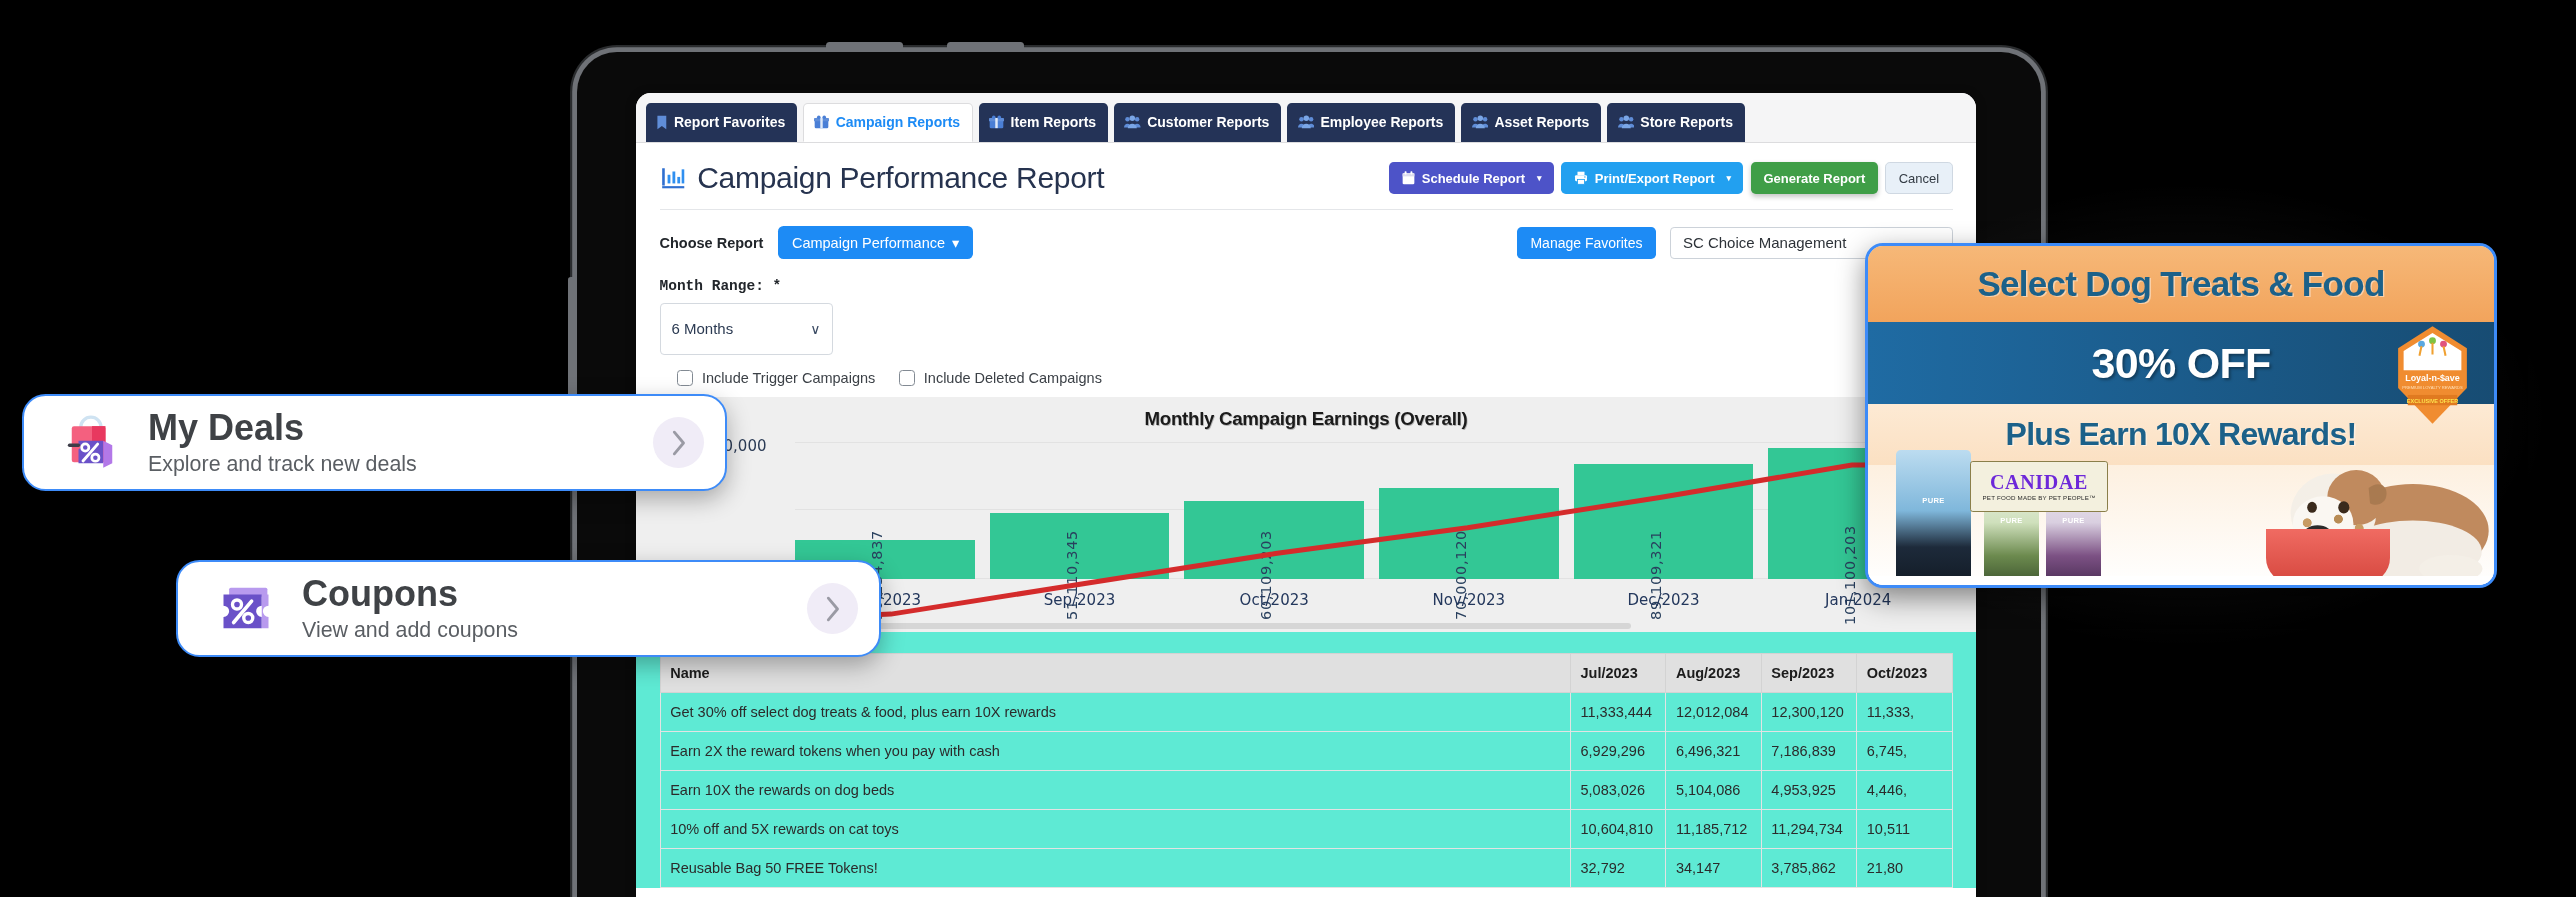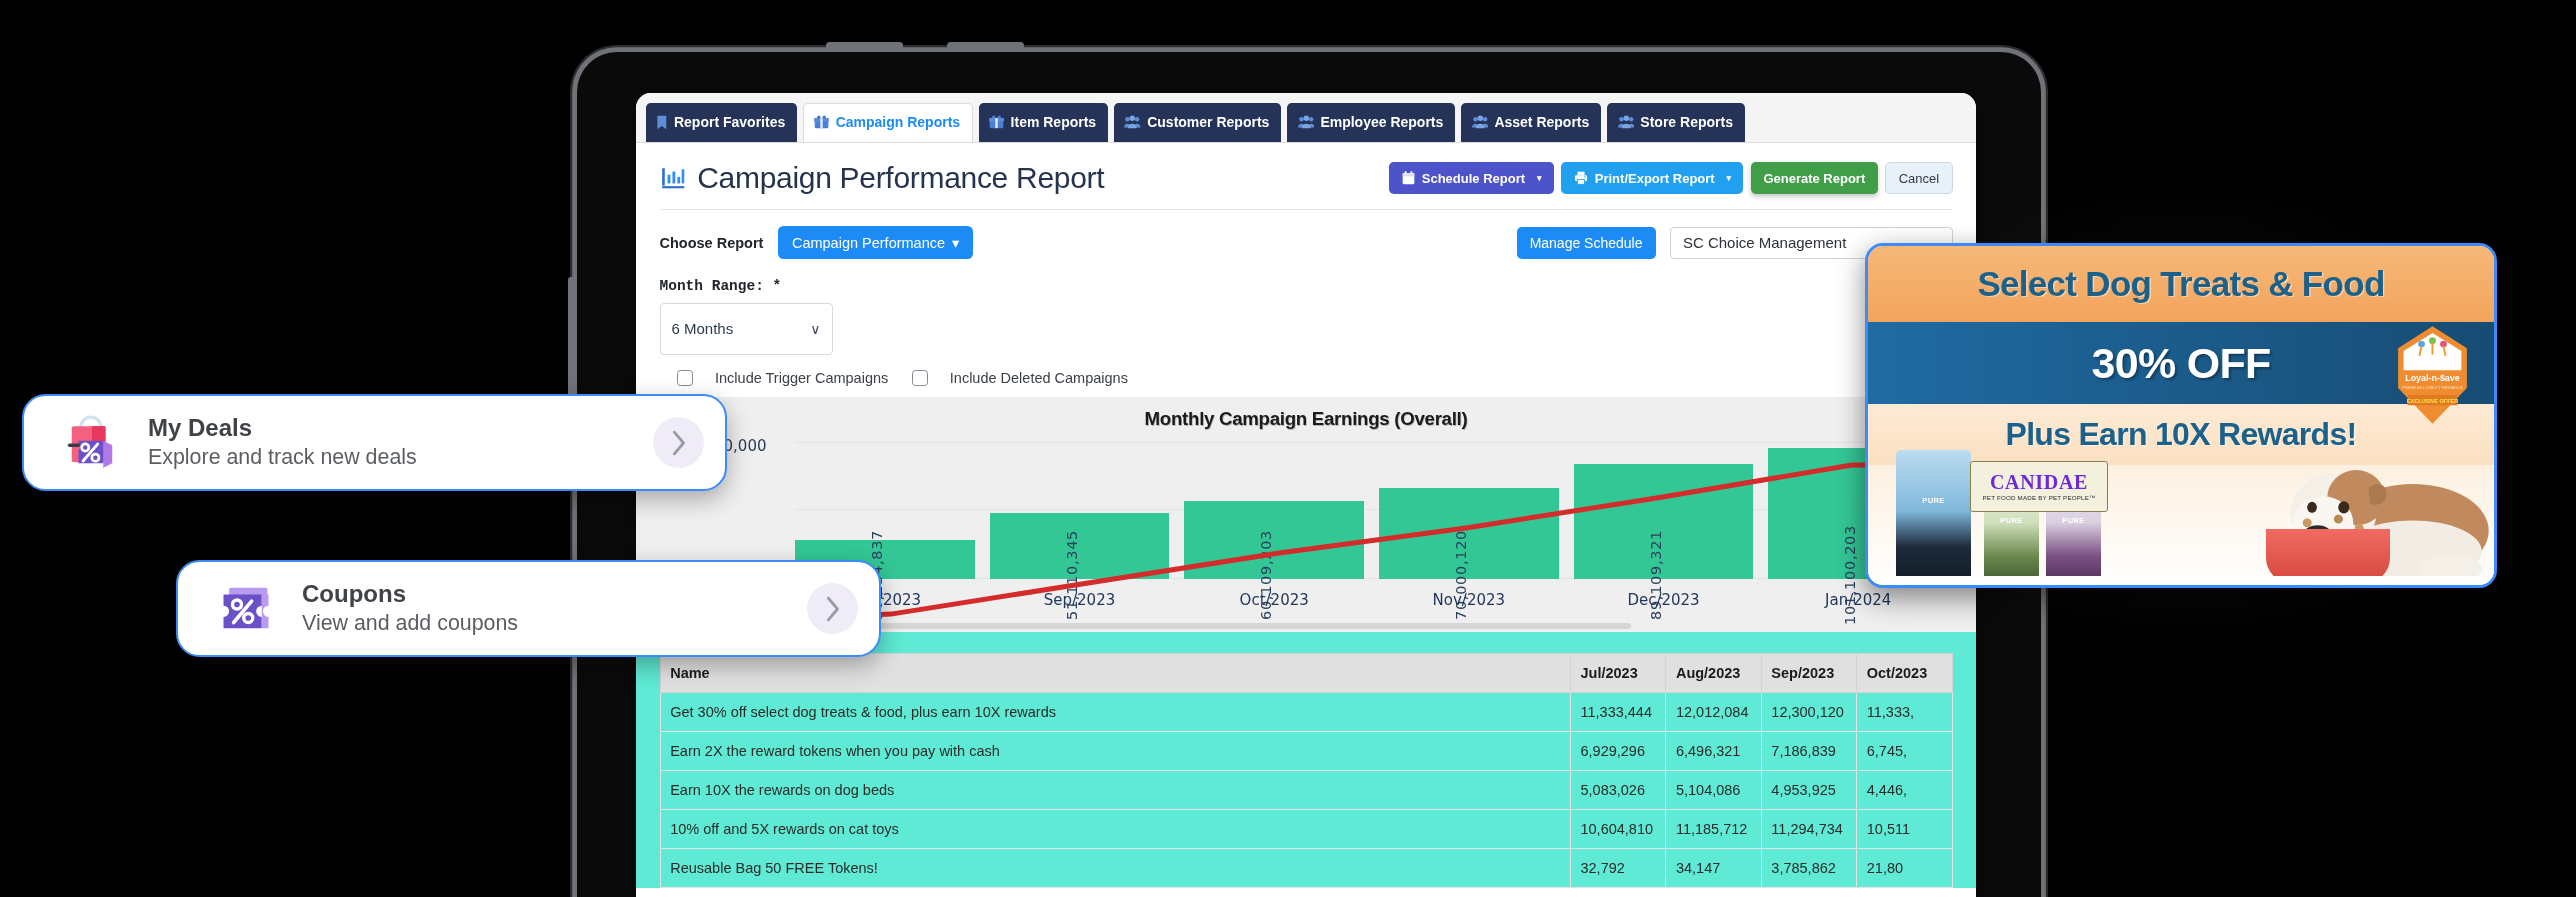--- a/index.html
+++ b/index.html
@@ -83,21 +83,21 @@
               min-width:283px; }
 
   #monthrow { padding:4.1px 23.5px 0 23.5px; }
   #month-label { font-size:14.5px; font-weight:700; color:#22262b; margin-bottom:8.3px;font-family:Liberation Mono, monospace; }
   #month-select {
     width:173px; height:52px; border:0.7px solid #d4d9df; border-radius:4.1px; background:#fff;
     display:flex; align-items:center; justify-content:space-between; padding:0 11px;
     font-size:15px; color:#2b3a52;
   }
   #checkrow { display:flex; align-items:center; gap:23.5px; padding:15px 23.5px 11px 41px; }
-  .checkitem { display:flex; align-items:center; gap:22px; font-size:14.5px; color:#3c4147; white-space:nowrap;}
+  .checkitem { display:flex; align-items:center; gap:9px; font-size:14.5px; color:#3c4147; white-space:nowrap;}
   .cbox { width:16px; height:16px; border:1.4px solid #828a93; border-radius:3.5px; background:#fff; flex:0 0 auto;}
 
   
   #chartwrap { background:#efefef; margin:0 0 0 0; padding:0; position:relative; height:235px; }
   #chart-title { text-align:center; font-size:18.7px; font-weight:800; color:#1b1b1b; padding:11px 0 7px 0;
                  font-family:"Liberation Sans", sans-serif; letter-spacing:-0.3px;
                  text-shadow:0.7px 0.7px 0 rgba(0,0,0,.25);}
   #plot { position:relative; height:142px; margin:0 28px 0 28px; }
   #ytick { position:absolute; left:16.6px; top:0px; font-size:15px; color:#2b3b55; font-family:"DejaVu Sans", sans-serif;}
   .gridline { position:absolute; left:131px; right:0; height:0.7px; background:#e2e2e2; }
@@ -127,21 +127,21 @@
 
   
   .fcard {
     position:absolute; background:#fff; border:2.8px solid #3d8bf8; border-radius:23.5px;
     display:flex; align-items:center; box-shadow:0 8.3px 23.5px rgba(0,0,0,.30);
   }
   #card-deals  { left:22px; top:394px; width:705px; height:97px; padding:0 21px 0 30px; }
   #card-coupon { left:176px; top:560px; width:705px; height:97px; padding:0 21px 0 30px; }
   .fcard-icon { width:76px; flex:0 0 76px; display:flex; align-items:center; justify-content:center; }
   .fcard-text { flex:1; padding-left:18px; }
-  .fcard-title { font-size:24px; font-weight:700; color:#3f4246; line-height:1.1; }
+  .fcard-title { font-size:36px; font-weight:700; color:#3f4246; line-height:1.1; }
   .fcard-sub { font-size:21.4px; color:#5a5e63; margin-top:4.1px; }
   .fcard-arrow {
     width:51px; height:51px; border-radius:50%; background:#f0ecf7;
     display:flex; align-items:center; justify-content:center; flex:0 0 51px;
   }
 
   
   #promo {
     position:absolute; left:1865px; top:243px; width:632px; height:345px;
     border:3.5px solid #3d8bf8; border-radius:18px; overflow:hidden;
@@ -347,21 +347,21 @@
       <div id="chooserow">
         <div id="choose-left">
           <div id="choose-label">Choose Report</div>
           <div id="choose-pill">
             <span>Campaign Performance</span>
             <span>▾</span>
           </div>
         </div>
         <div id="choose-right">
           <div id="manage-fav">
-            <span>Manage Schedule</span>
+            <span>Manage Favorites</span>
           </div>
           <div id="sc-input">
             <span>SC Choice Management</span>
           </div>
         </div>
       </div>
 
       <div id="monthrow">
         <div id="month-label">Month Range: *</div>
         <div id="month-select">

